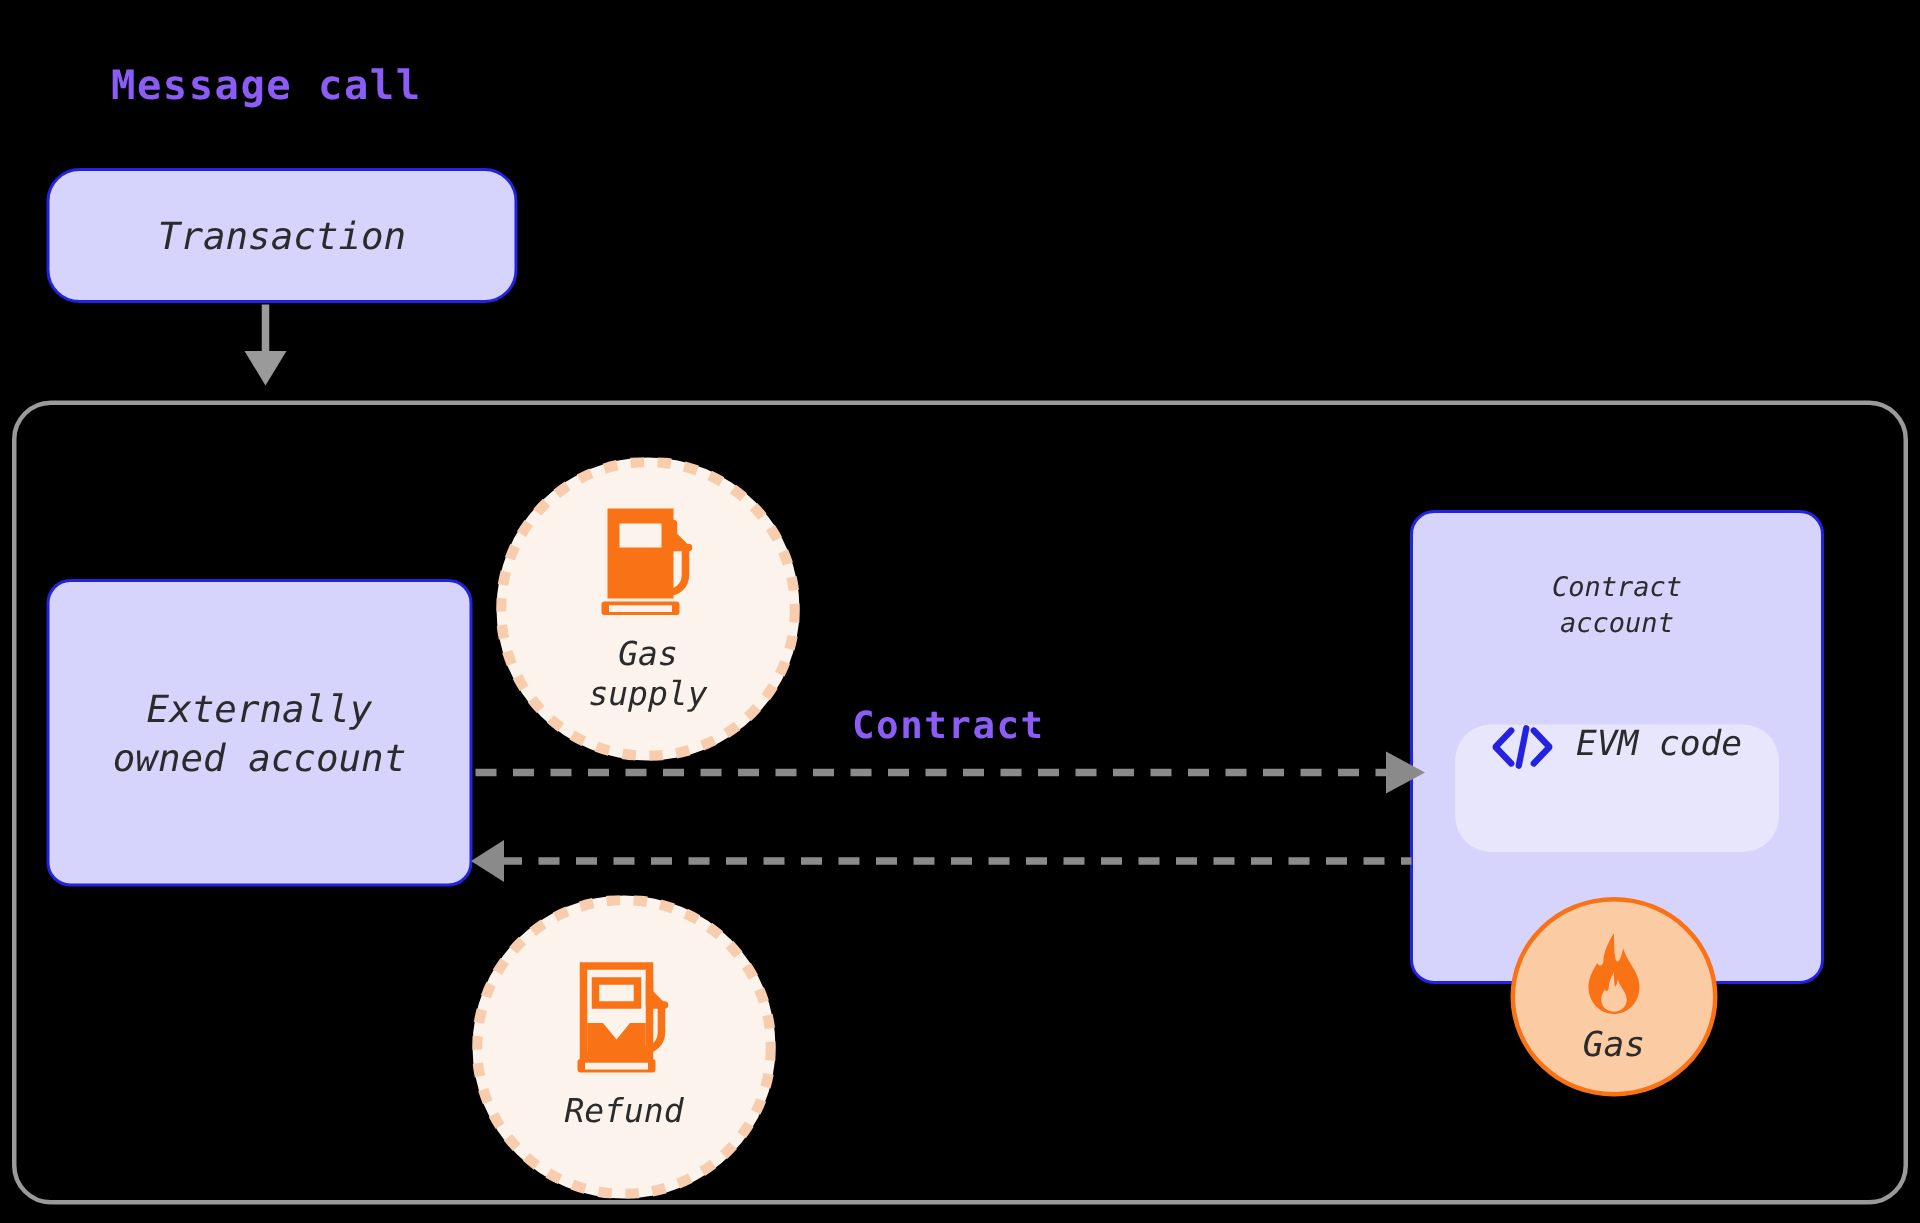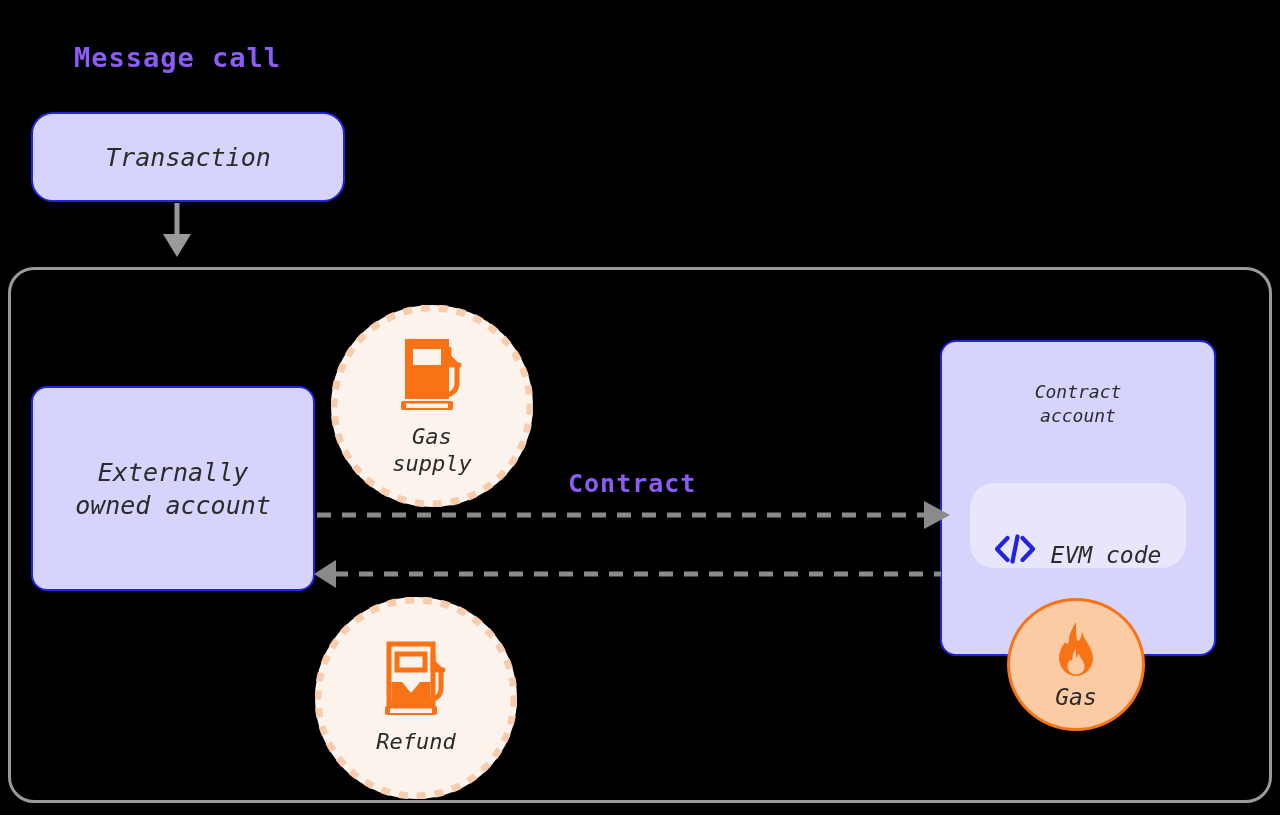--- a/index.html
+++ b/index.html
@@ -112,21 +112,21 @@
   
   #evm-code-chip {
     position: absolute;
     left: 970px;
     top: 483px;
     width: 216px;
     height: 85px;
     border-radius: 24px;
     background: #e7e6fd;
     display: flex;
-    align-items: flex-end;
+    align-items: flex-start;
     justify-content: center;
     gap: 16px;
   }
   #evm-code-chip .chip-text {
     font-family: "DejaVu Sans Mono", monospace;
     font-style: italic;
     font-size: 23px;
     color: #2b2b2b;
     white-space: nowrap;
   }

